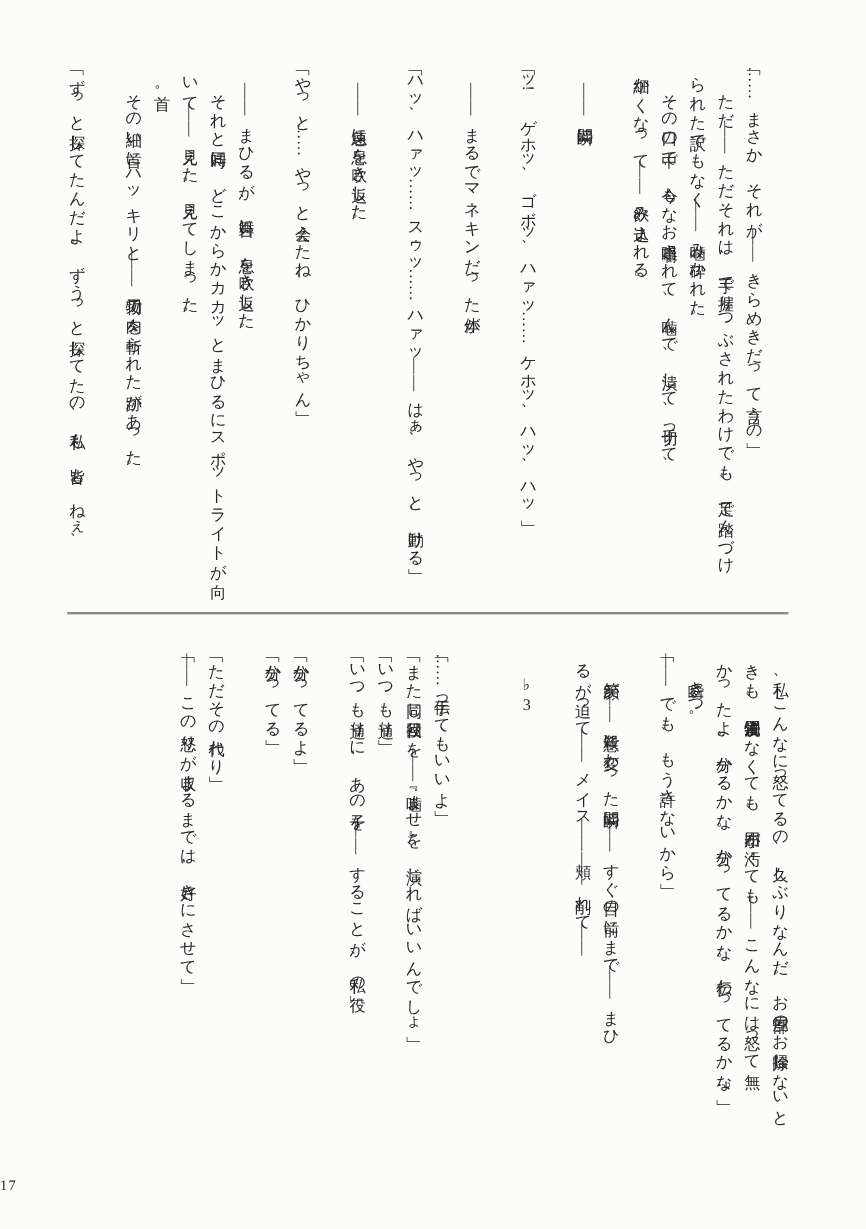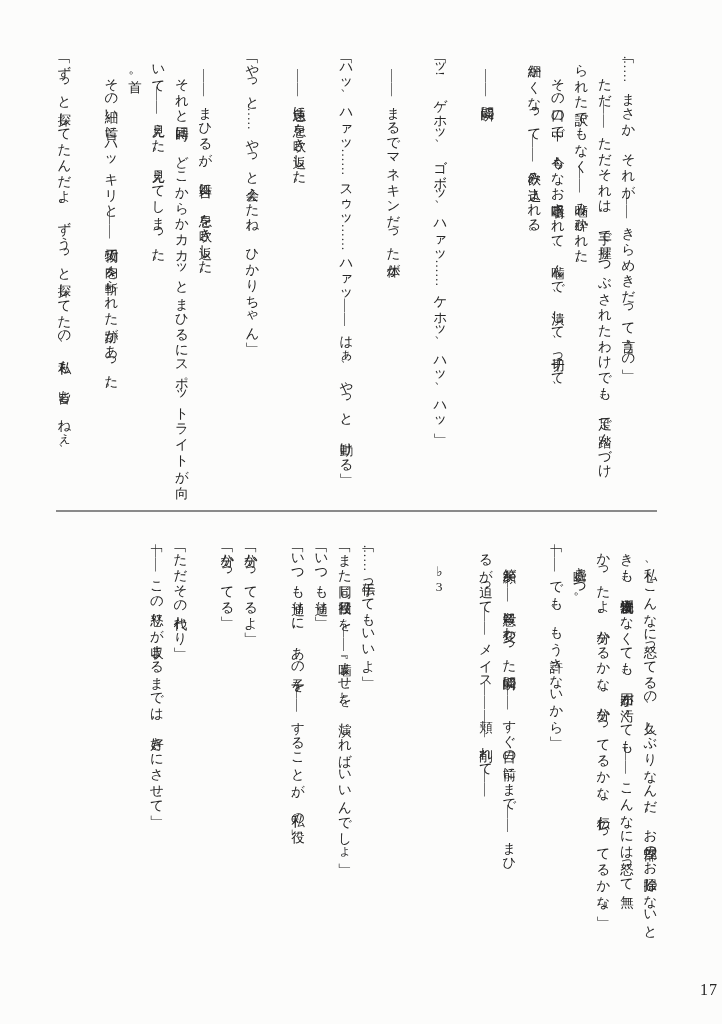--- a/index.html
+++ b/index.html
@@ -50,22 +50,22 @@
     left: 56px;
     width: 601px;
     height: 2px;
     background: var(--divider_color, #8a8a8a);
   }
   .page-number {
     position: absolute;
     top: 981px;
     left: 0;
     width: 718px;
-    text-align: right;
-    font-size: 16px;
+    text-align: left;
+    font-size: 12px;
     letter-spacing: 1px;
     color: var(--text_color, #262626);
   }
 </style>
 </head>
 <body style="--background: #fcfcfb; --text_color: #262626; --divider_color: #8a8a8a;">
 
 <div class="page" style="--background: #fcfcfb; --text_color: #262626; --divider_color: #8a8a8a;">
   <div class="vtext section-top">
       <div class="line">「……まさか、それが――きらめきだって言うの」</div>

